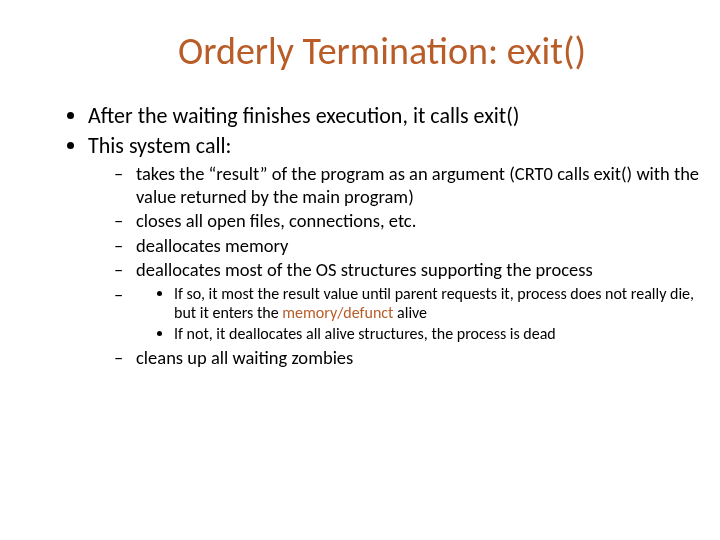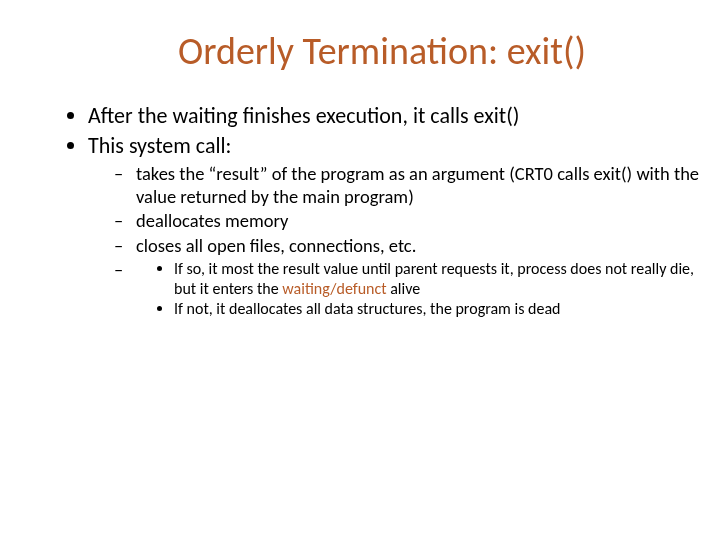--- a/index.html
+++ b/index.html
@@ -77,30 +77,32 @@
 
   <ul class="level1">
     <li>
       <span>After the waiting finishes execution, it calls </span><span class="italic">exit</span><span>()</span>
     </li>
     <li>
       <span>This system call:</span>
 
       <ul class="level2">
         <li><span>takes the “result” of the program as an argument (CRT0 calls exit() with the value returned by the main program)</span></li>
+        <li><span>closes all open files, connections, etc.</span></li>
         <li><span>deallocates memory</span></li>
-        <li><span>closes all open files, connections, etc.</span></li>
+        <li><span>deallocates most of the OS structures supporting the process</span></li>
         <li>
           <ul class="level3">
             <li>
-              <span>If so, it most the result value until parent requests it, process does not really die, but it enters the </span><span class="accent">waiting/defunct</span><span> alive</span>
+              <span>If so, it most the result value until parent requests it, process does not really die, but it enters the </span><span class="accent">memory/defunct</span><span> alive</span>
             </li>
             <li>
-              <span>If not, it deallocates all data structures, the program is dead</span>
+              <span>If not, it deallocates all alive structures, the process is dead</span>
             </li>
           </ul>
         </li>
+        <li><span>cleans up all waiting zombies</span></li>
       </ul>
 
     </li>
   </ul>
 
 </div>
 
 </body></html>

